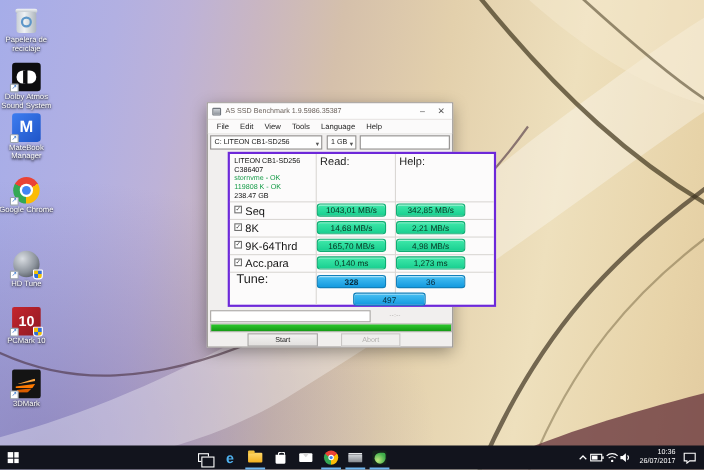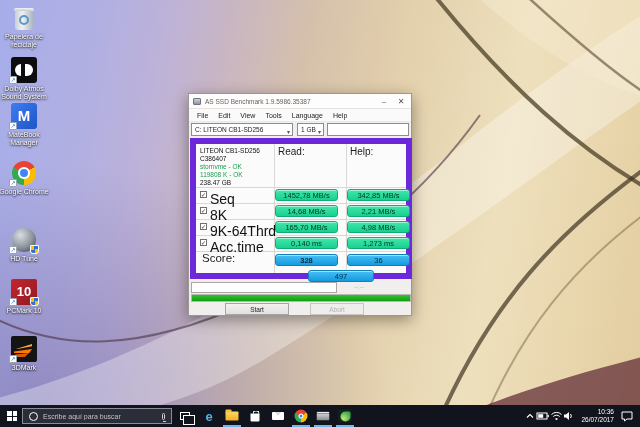--- a/index.html
+++ b/index.html
@@ -70,28 +70,28 @@
     display:flex; align-items:center; padding-left:3px; border-bottom:1px solid #eceae8; }
   .menubar span { padding:0 5px; font-size:7px; color:#222; }
   .toolbar { position:absolute; left:0; top:28px; right:0; height:16px; }
   .combo { position:absolute; top:1px; height:13px; background:#fefefe; border:1px solid #8f8d8b;
     font-size:6.5px; color:#222; line-height:11px; padding-left:3px; }
   .combo .arrow { position:absolute; right:2px; top:3px; font-size:6px; color:#555; }
   .combo1 { left:2px; width:102px; }
   .combo2 { left:108px; width:27px; }
   .tbox { position:absolute; top:1px; left:138px; width:82px; height:13px; background:#fff; border:1px solid #8f8d8b; }
 
-  .table { position:absolute; left:1px; top:44px; width:222px; height:141px; background:#fcfbfb;
-    border:6px solid #6d28d9; }
+  .table { position:absolute; left:18px; top:44px; width:244px; height:141px; background:#fcfbfb;
+    border:2px solid #6d28d9; }
   .vline { position:absolute; top:0; bottom:0; width:1px; background:#dad7d4; }
   .hline { position:absolute; left:0; right:0; height:1px; background:#dad7d4; }
   .hdr { position:absolute; top:2px; font-size:10px; color:#1c1c1c; }
   .dinfo { position:absolute; left:4px; top:3px; width:72px; font-size:6.5px; line-height:8px; color:#111; }
   .dinfo .ok { color:#1a9e4b; }
-  .brow-label { position:absolute; left:14px; font-size:14px; color:#111; }
+  .brow-label { position:absolute; left:14px; font-size:10px; color:#111; }
   .chk { position:absolute; left:4px; width:7px; height:7px; background:#fff; border:1px solid #707070;
     font-size:6px; line-height:7px; color:#333; text-align:center; }
   .pill { position:absolute; width:63px; height:12px; border-radius:3px; text-align:center;
     font-size:7.5px; line-height:12px; color:#06301f;
     background:linear-gradient(#3fe9aa,#19cf90); border:1px solid #0fae73; box-shadow:inset 0 1px 0 rgba(255,255,255,.5); }
   .pill.read { left:79px; } .pill.write { left:151px; }
   .pill.blue { background:linear-gradient(#47c0f3,#149adf); border-color:#1180ba; color:#062b3d; }
   .score-label { position:absolute; left:6px; top:108px; font-size:11.5px; color:#1c1c1c; }
 
   .statusbox { position:absolute; left:2px; top:188px; width:146px; height:11px; background:#fff; border:1px solid #a9a6a3; }
@@ -276,46 +276,46 @@
         <div>LITEON CB1-SD256</div>
         <div>C386407</div>
         <div class="ok">stornvme - OK</div>
         <div class="ok">119808 K - OK</div>
         <div>238.47 GB</div>
       </div>
 
       <div>
         <div class="chk" style="top:47px;">✓</div>
         <div class="brow-label" style="top:47px;">Seq</div>
-        <div class="pill read" style="top:45px;">1452,78 MB/s</div>
+        <div class="pill read" style="top:45px;">1043,01 MB/s</div>
         <div class="pill write" style="top:45px;">342,85 MB/s</div>
       </div>
 
       <div>
         <div class="chk" style="top:63px;">✓</div>
         <div class="brow-label" style="top:63px;">8K</div>
         <div class="pill read" style="top:61px;">14,68 MB/s</div>
         <div class="pill write" style="top:61px;">2,21 MB/s</div>
       </div>
 
       <div>
         <div class="chk" style="top:79px;">✓</div>
         <div class="brow-label" style="top:79px;">9K-64Thrd</div>
         <div class="pill read" style="top:77px;">165,70 MB/s</div>
         <div class="pill write" style="top:77px;">4,98 MB/s</div>
       </div>
 
       <div>
         <div class="chk" style="top:95px;">✓</div>
-        <div class="brow-label" style="top:95px;">Acc.time</div>
+        <div class="brow-label" style="top:95px;">Acc.para</div>
         <div class="pill read" style="top:93px;">0,140 ms</div>
         <div class="pill write" style="top:93px;">1,273 ms</div>
       </div>
 
-      <div class="score-label">Score:</div>
+      <div class="score-label">Tune:</div>
       <div class="pill blue read" style="top:110px;font-weight:bold;">328</div>
       <div class="pill blue write" style="top:110px;">36</div>
       <div class="pill blue" style="top:126px;left:112px;width:66px;">497</div>
     </div>
 
     <div class="statusbox"></div>
     <div class="elapsed">--:--</div>
     <div class="ptrack">
         <div class="pfill"></div>
       </div>
@@ -324,25 +324,20 @@
   </div>
 
   <div class="taskbar">
     <div class="startbtn">
         <i></i>
         <i></i>
         <i></i>
         <i></i>
       </div>
 
-    <div class="searchbox">
-      <div class="cortana"></div>
-      <input type="text" placeholder="Escribe aquí para buscar" style="">
-      <div class="micbar"></div>
-    </div>
 
     <div class="tbi" style="left:174px;">
       <div class="ctr">
           <div class="tv-rect"></div>
         </div>
     </div>
     <div class="tbi" style="left:198px;">
       <div class="ctr edge-e">e</div>
     </div>
     <div class="tbi" style="left:221px;">

